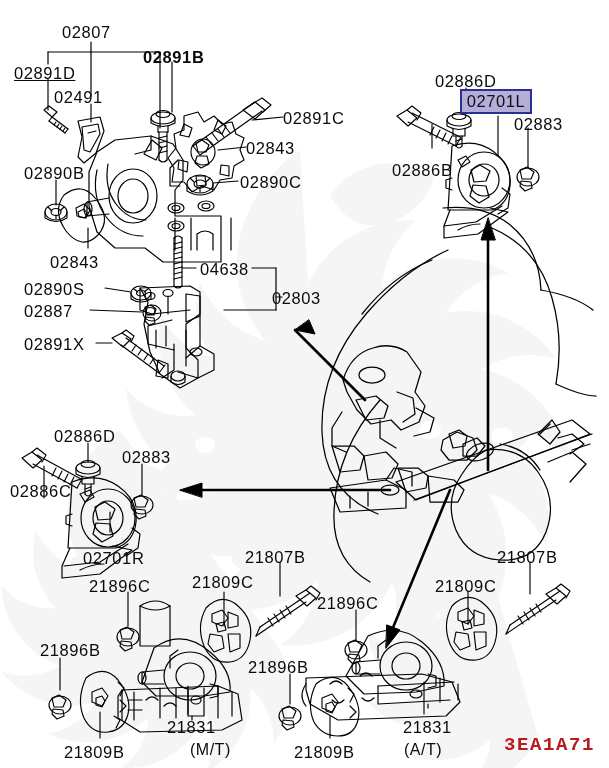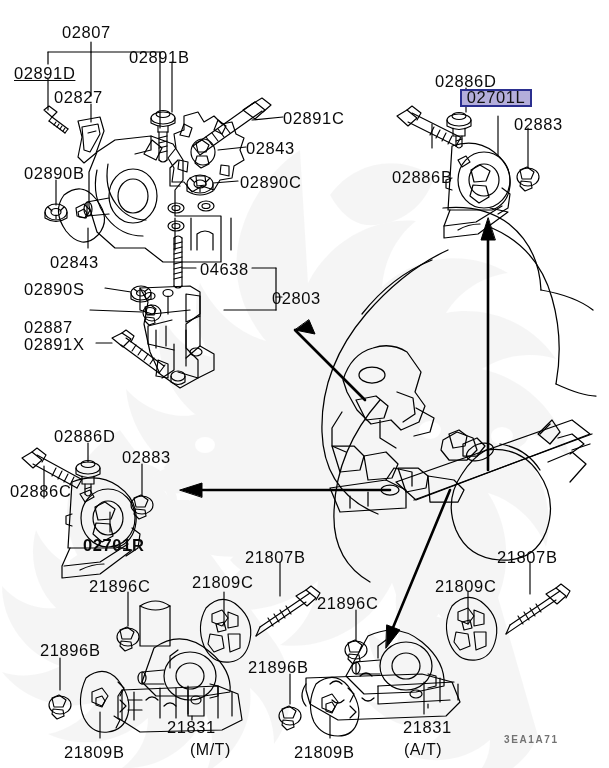--- a/index.html
+++ b/index.html
@@ -25,25 +25,25 @@
     font-family:"Liberation Sans", sans-serif;
     font-size:16.5px;
     letter-spacing:.6px;
     color:#0a0a0a;
     white-space:nowrap;
     line-height:1;
     font-weight:400;
   }
   .code{
     position:absolute;
-    font-family:Liberation Sans, sans-serif;
-    font-size:10px;
+    font-family:Liberation Mono, monospace;
+    font-size:19px;
     letter-spacing:1.6px;
     font-weight:700;
-    color:#737373;
+    color:#b91c1c;
     white-space:nowrap;
   }
   .tcode{
     position:absolute;
     font-family:"Liberation Sans", sans-serif;
     font-size:16px;
     letter-spacing:.5px;
     color:#0a0a0a;
     white-space:nowrap;
   }
@@ -585,53 +585,53 @@
         <ellipse cx="416" cy="694" rx="6" ry="4"></ellipse>
         <path d="M440 678 l0 24 M458 684 l0 16"></path>
         <path d="M428 704 l0 4"></path>
       </g>
 
     </g>
   </svg>
 
   <div id="labels">
       <div class="lbl" style="left: 62px; top: 24px;">02807</div>
-      <div class="lbl" style="left: 129px; top: 49px;">02891B</div>
+      <div class="lbl" style="left: 143px; top: 49px; font-weight: bold;">02891B</div>
       <div class="lbl" style="left: 14px; top: 65px; text-decoration: underline;">02891D</div>
-      <div class="lbl" style="left: 54px; top: 89px;">02827</div>
+      <div class="lbl" style="left: 54px; top: 89px;">02491</div>
       <div class="lbl" style="left: 283px; top: 110px;">02891C</div>
       <div class="lbl" style="left: 246px; top: 140px;">02843</div>
       <div class="lbl" style="left: 240px; top: 174px;">02890C</div>
       <div class="lbl" style="left: 24px; top: 165px;">02890B</div>
       <div class="lbl" style="left: 50px; top: 254px;">02843</div>
       <div class="lbl" style="left: 200px; top: 261px;">04638</div>
       <div class="lbl" style="left: 272px; top: 290px;">02803</div>
       <div class="lbl" style="left: 24px; top: 281px;">02890S</div>
-      <div class="lbl" style="left: 24px; top: 303px; margin-top: 16px;">02887</div>
+      <div class="lbl" style="left: 24px; top: 303px;">02887</div>
       <div class="lbl" style="left: 24px; top: 336px;">02891X</div>
       <div class="lbl" style="left: 54px; top: 428px;">02886D</div>
       <div class="lbl" style="left: 122px; top: 449px;">02883</div>
       <div class="lbl" style="left: 10px; top: 483px;">02886C</div>
-      <div class="lbl" style="left: 83px; top: 537px; font-weight: bold;">02701R</div>
+      <div class="lbl" style="left: 83px; top: 550px;">02701R</div>
       <div class="lbl" style="left: 435px; top: 73px;">02886D</div>
       <div class="lbl" style="left: 514px; top: 116px;">02883</div>
-      <div class="lbl" style="left: 392px; top: 169px;">02886B</div>
+      <div class="lbl" style="left: 392px; top: 162px;">02886B</div>
       <div class="lbl" style="left: 245px; top: 549px;">21807B</div>
       <div class="lbl" style="left: 192px; top: 574px;">21809C</div>
       <div class="lbl" style="left: 89px; top: 578px;">21896C</div>
       <div class="lbl" style="left: 317px; top: 595px;">21896C</div>
       <div class="lbl" style="left: 40px; top: 642px;">21896B</div>
       <div class="lbl" style="left: 248px; top: 659px;">21896B</div>
       <div class="lbl" style="left: 167px; top: 719px;">21831</div>
       <div class="lbl" style="left: 64px; top: 744px;">21809B</div>
       <div class="lbl" style="left: 497px; top: 549px;">21807B</div>
       <div class="lbl" style="left: 435px; top: 578px;">21809C</div>
       <div class="lbl" style="left: 403px; top: 719px;">21831</div>
       <div class="lbl" style="left: 294px; top: 744px;">21809B</div>
       <div class="tcode" style="left: 161px; top: 741px; margin-left: 29px;">(M/T)</div>
       <div class="tcode" style="left: 404px; top: 741px; text-align: center;">(A/T)</div>
     </div>
 
-  <div class="hl" id="highlight-box" style="left: 460px; top: 89px; width: 72px; height: 18px; background: rgb(180, 174, 219); border: 2px solid rgb(43, 47, 143);">02701L</div>
+  <div class="hl" id="highlight-box" style="left: 460px; top: 89px; width: 72px; height: 25px; background: rgb(180, 174, 219); border: 2px solid rgb(43, 47, 143);">02701L</div>
 
   <div class="code" id="sheet-code" style="left:504px;top:734px;">3EA1A71</div>
 
 </div>
 
 </body></html>

